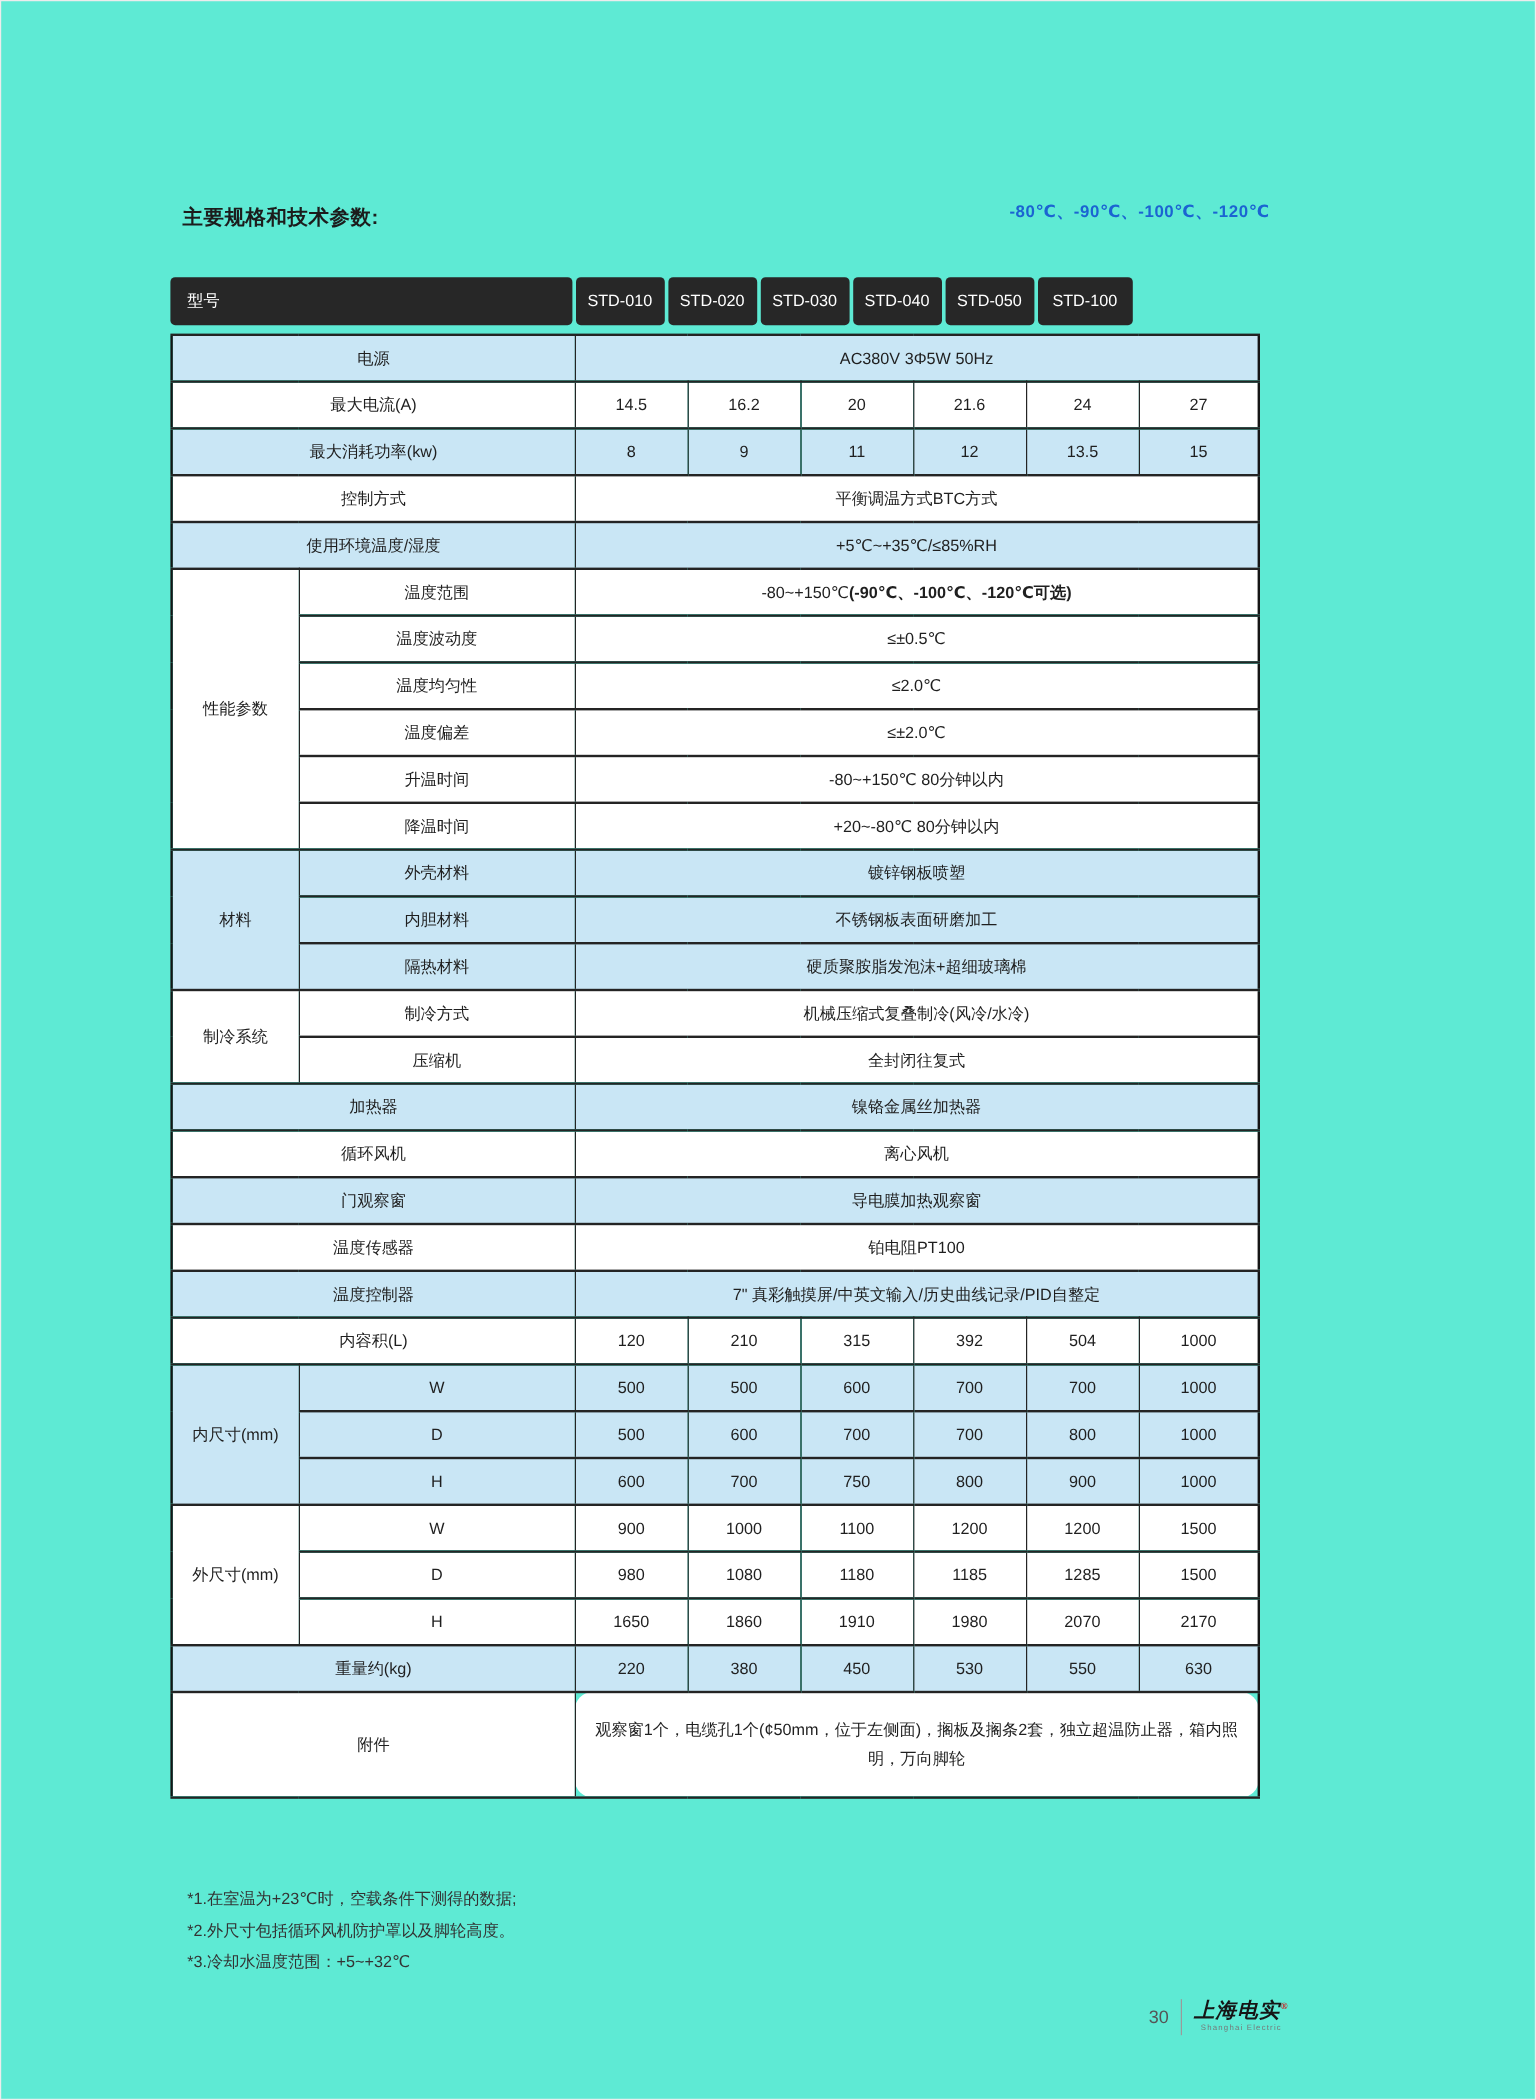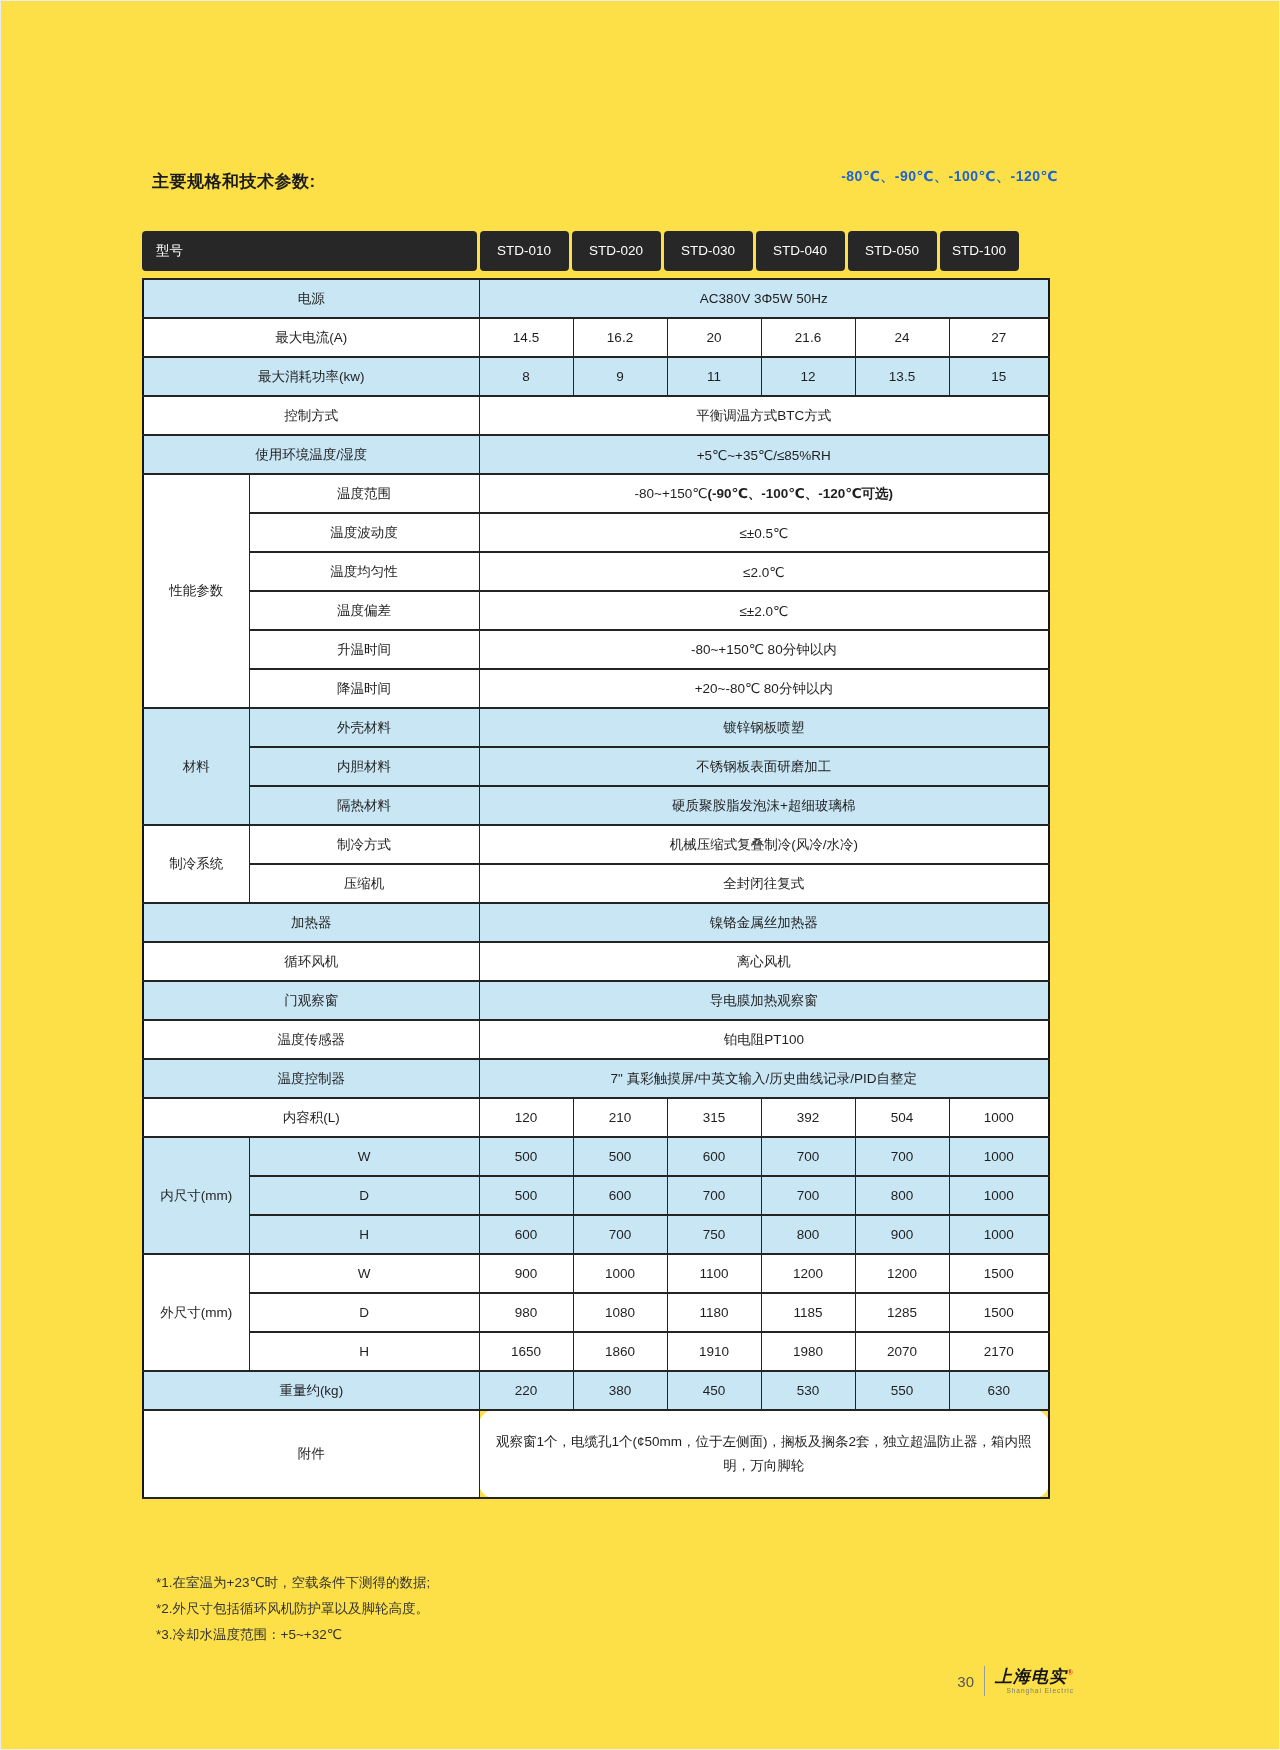--- a/index.html
+++ b/index.html
@@ -1,21 +1,21 @@
 <!DOCTYPE html>
 <html style="--accent: #1b64d2; --shade: #c9e6f5; --dark: #272727;"><head>
 <meta charset="utf-8">
 <style>
   * { box-sizing: border-box; }
   html,body { margin:0; padding:0; background:#f3f3f3; }
   .page {
     position: relative;
     width: 1280px; height: 1750px;
     margin: 0 auto;
-    background: #fde047;
+    background: #5eead4;
     font-family: "Liberation Sans", "DejaVu Sans", sans-serif;
     color: #222;
     box-shadow: inset 0 0 0 1px #ececec;
     overflow: hidden;
   }
   .doc-title {
     position: absolute; left: 152px; top: 170px;
     font-size: 17px; font-weight: bold; color: #1c1c1c;
     letter-spacing: 0.5px;
   }
@@ -28,21 +28,21 @@
 
   
   .model-header { display: flex; align-items: center; height: 54px; }
   .model-header .hdr {
     height: 40px; line-height: 40px;
     background: var(--dark, #272727); color: #fff;
     border-radius: 4px; font-size: 13.5px; text-align: center;
     overflow: hidden; white-space: nowrap;
   }
   .hdr.lbl { width: 334.5px; margin-right: 1.5px; text-align: left; padding-left: 14px; }
-  .hdr.model { width: 89px; margin: 0 1.5px; }
+  .hdr.model { width: 74px; margin: 0 1.5px; }
   .hdr.model:last-child { width: 79px; }
 
   table.spec { width: 906px; border-collapse: collapse; table-layout: fixed; border: 2px solid #151515; }
   table.spec td {
     border: 1px solid #242424;
     border-top-width: 2px; border-bottom-width: 2px;
     height: 39px; font-size: 13.5px; text-align: center;
     padding: 0 6px; color: #1f1f1f; background: #fff;
     overflow: hidden;
   }
@@ -53,21 +53,21 @@
   td.span-cell b { font-weight: bold; }
   tr.tall td { height: 88px; }
   td.span-cell.left { text-align: center; padding: 8px 12px; line-height: 1.8; border-radius: 15px; }
 
   .footnotes { position: absolute; left: 156px; top: 1574px; font-size: 13.5px; color: #333; }
   .footnotes p { margin: 0 0 9px 0; line-height: 17px; }
 
   .footer { position: absolute; top: 1666px; right: 206px; display: flex; align-items: center; gap: 10px; }
   .page-num { font-size: 15px; color: #555; }
   .footer-divider { width: 1px; height: 30px; background: #9a9a9a; }
-  .logo-block { text-align: right; line-height: 1; }
+  .logo-block { text-align: center; line-height: 1; }
   .logo-text {
     font-family: "Liberation Serif", "DejaVu Serif", serif;
     font-weight: bold; font-style: italic; font-size: 17px; color: #161616;
     letter-spacing: 1px; white-space: nowrap;
   }
   .logo-reg { font-size: 8px; color: #c22; vertical-align: super; font-style: normal; }
   .logo-sub { font-size: 6.5px; color: #777; letter-spacing: 1px; margin-top: 3px; }
 </style>
 </head>
 <body>

